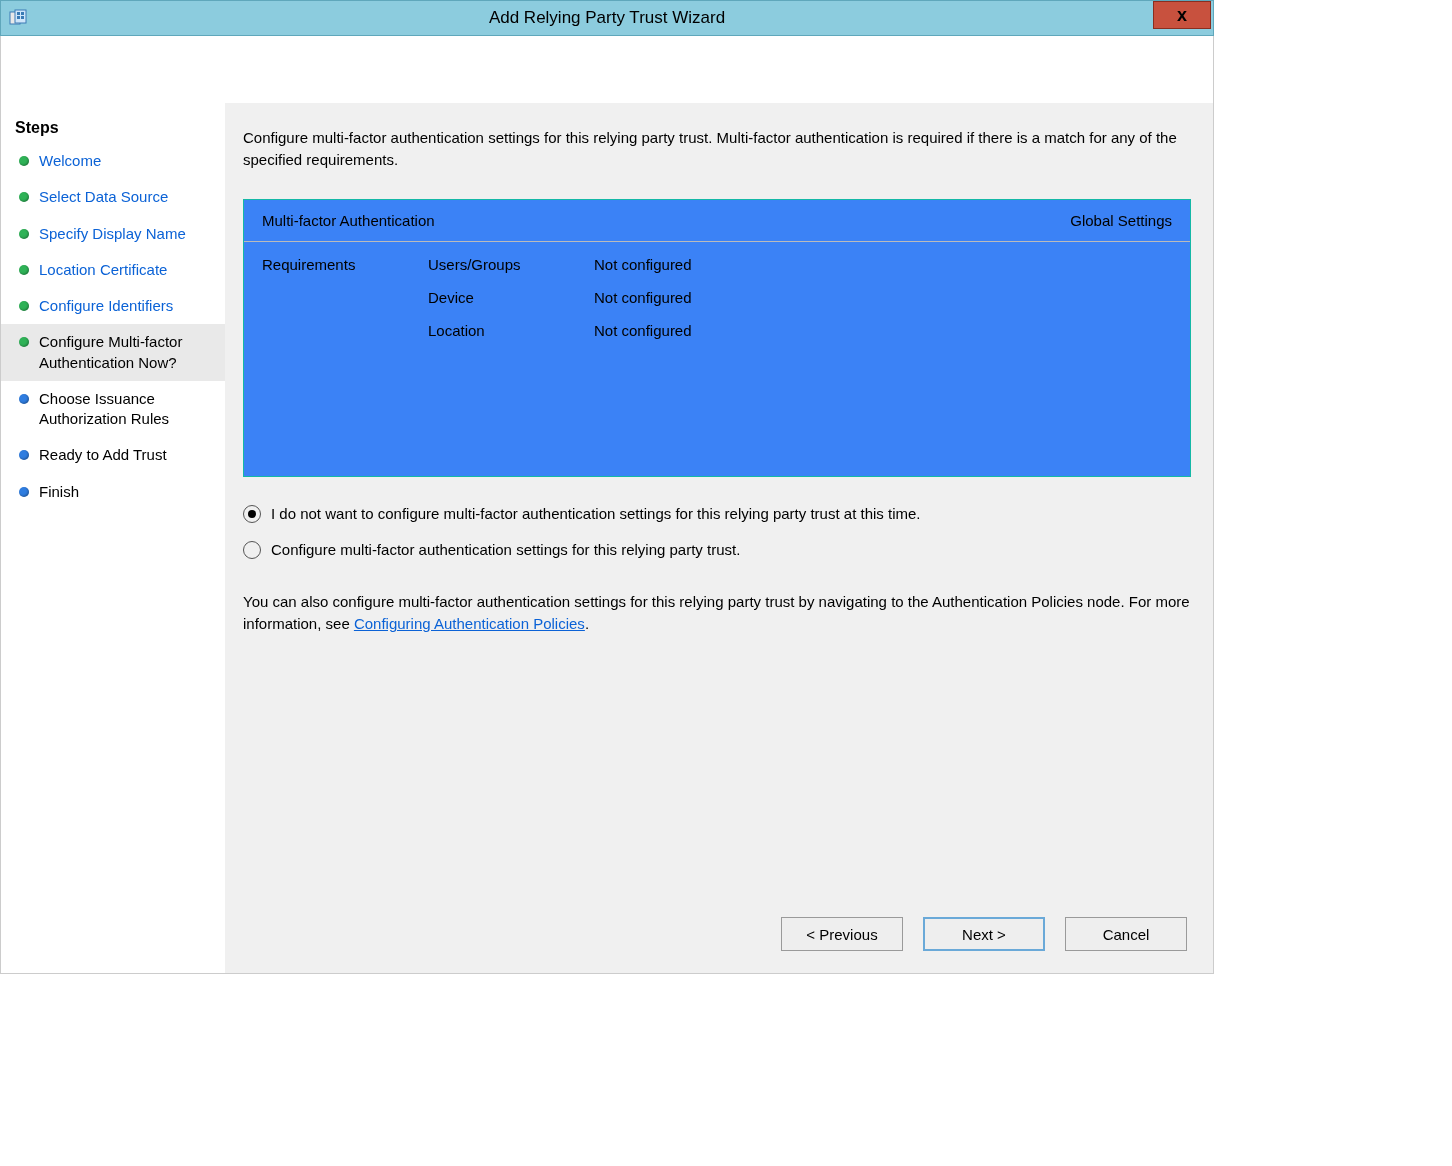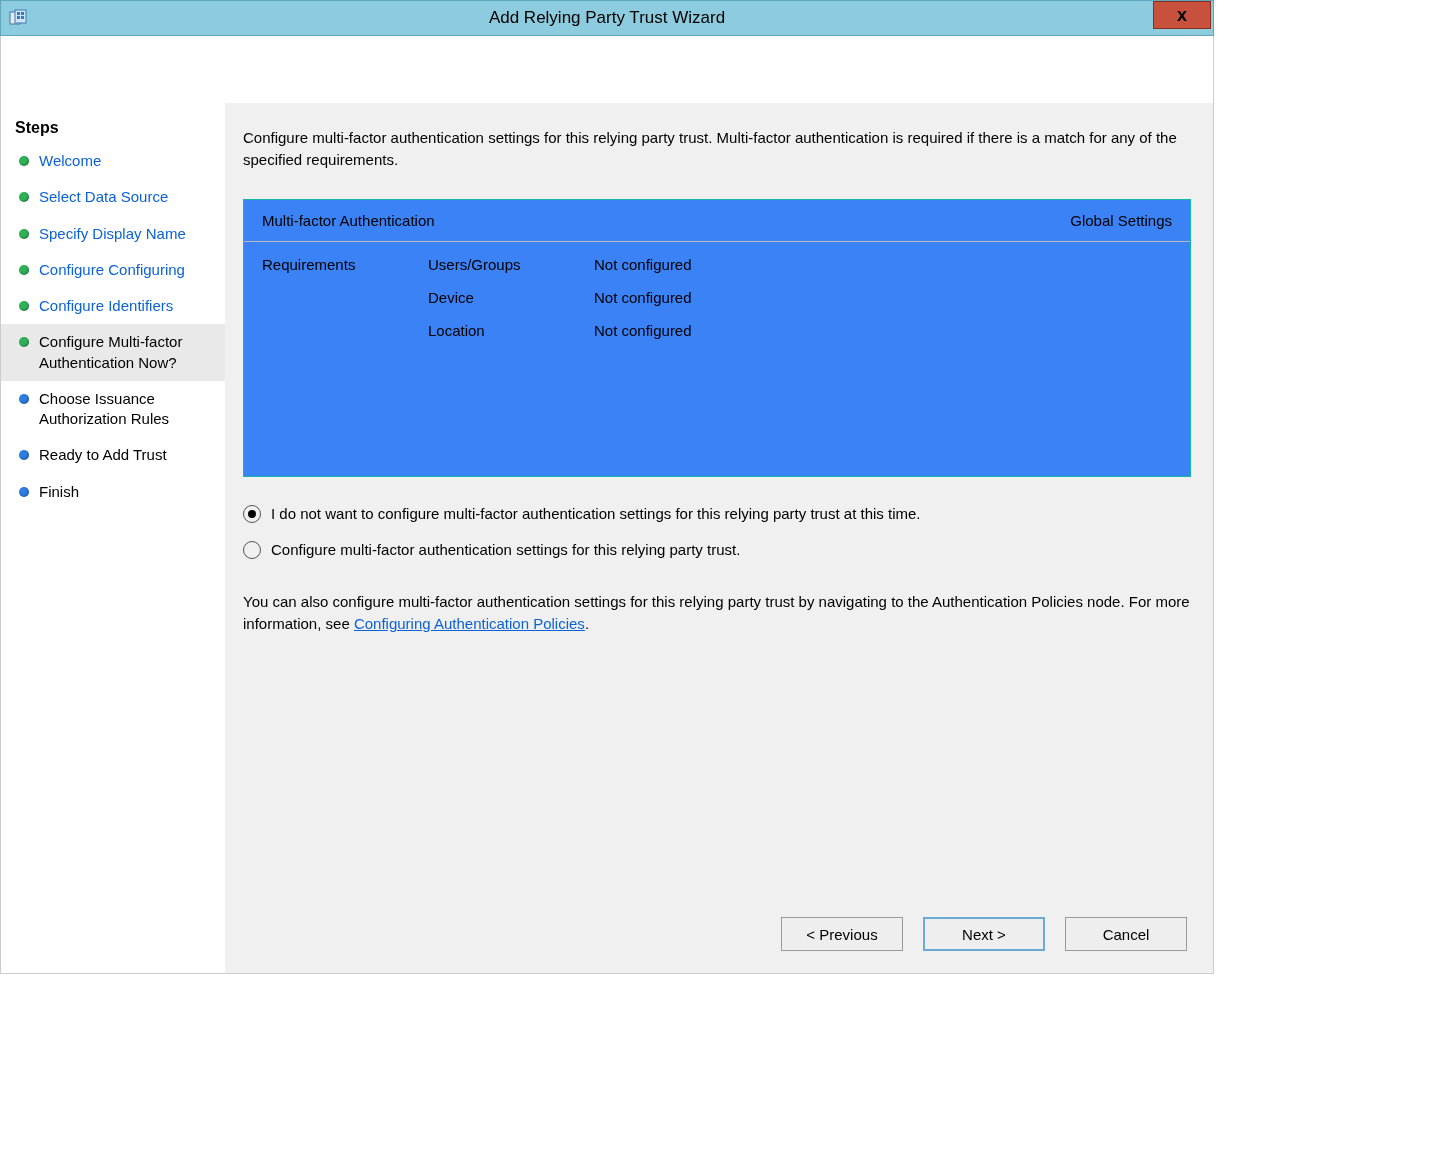--- a/index.html
+++ b/index.html
@@ -203,21 +203,21 @@
       <li>
         <span class="step-bullet done"></span>
         <span class="step-label">Select Data Source</span>
       </li>
       <li>
         <span class="step-bullet done"></span>
         <span class="step-label">Specify Display Name</span>
       </li>
       <li>
         <span class="step-bullet done"></span>
-        <span class="step-label">Configure Configuring</span>
+        <span class="step-label">Location Certificate</span>
       </li>
       <li>
         <span class="step-bullet done"></span>
         <span class="step-label">Configure Identifiers</span>
       </li>
       <li class="current">
         <span class="step-bullet done"></span>
         <span class="step-label">Configure Multi-factor Authentication Now?</span>
       </li>
       <li class="future">

